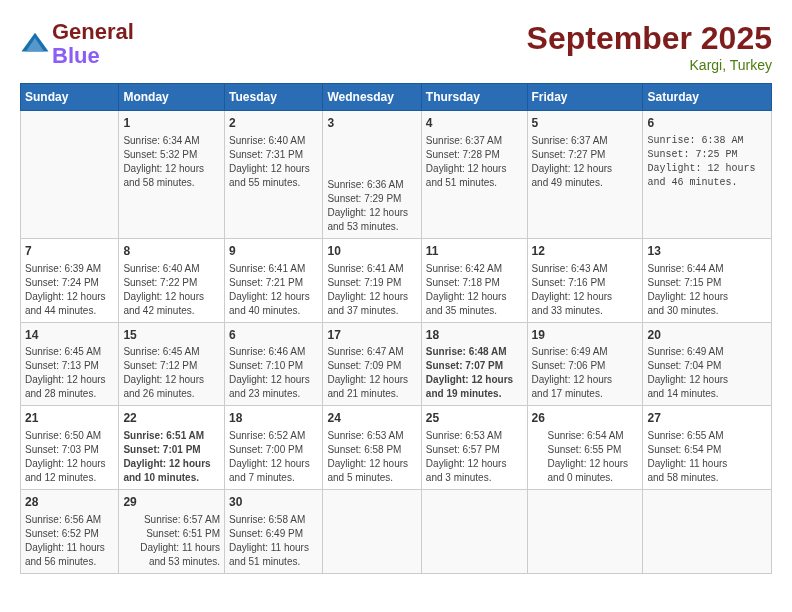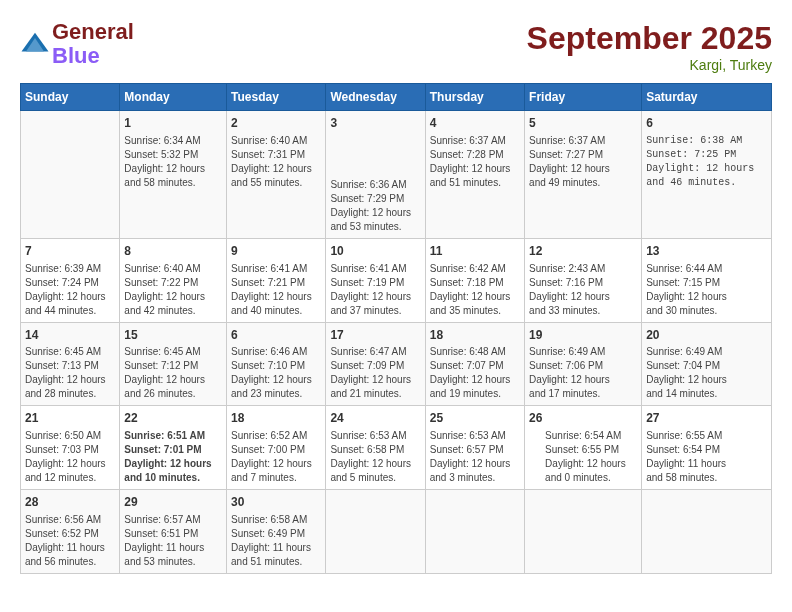--- a/index.html
+++ b/index.html
@@ -197,21 +197,21 @@
         </td>
         <td>
           <span class="day-num">11</span>
           <div class="cell-content" style="white-space: pre-line;">Sunrise: 6:42 AM
 Sunset: 7:18 PM
 Daylight: 12 hours
 and 35 minutes.</div>
         </td>
         <td>
           <span class="day-num">12</span>
-          <div class="cell-content" style="white-space: pre-line;">Sunrise: 2:43 AM
+          <div class="cell-content" style="white-space: pre-line;">Sunrise: 6:43 AM
 Sunset: 7:16 PM
 Daylight: 12 hours
 and 33 minutes.</div>
         </td>
         <td>
           <span class="day-num">13</span>
           <div class="cell-content" style="white-space: pre-line;">Sunrise: 6:44 AM
 Sunset: 7:15 PM
 Daylight: 12 hours
 and 30 minutes.</div>
@@ -241,21 +241,21 @@
         </td>
         <td>
           <span class="day-num">17</span>
           <div class="cell-content" style="white-space: pre-line;">Sunrise: 6:47 AM
 Sunset: 7:09 PM
 Daylight: 12 hours
 and 21 minutes.</div>
         </td>
         <td>
           <span class="day-num">18</span>
-          <div class="cell-content" style="white-space: pre-line;">Sunrise: 6:48 AM
+          <div class="cell-content" style="white-space: pre-line; font-weight: bold;">Sunrise: 6:48 AM
 Sunset: 7:07 PM
 Daylight: 12 hours
 and 19 minutes.</div>
         </td>
         <td>
           <span class="day-num">19</span>
           <div class="cell-content" style="white-space: pre-line;">Sunrise: 6:49 AM
 Sunset: 7:06 PM
 Daylight: 12 hours
 and 17 minutes.</div>
@@ -322,21 +322,21 @@
       <tr>
         <td>
           <span class="day-num">28</span>
           <div class="cell-content" style="white-space: pre-line;">Sunrise: 6:56 AM
 Sunset: 6:52 PM
 Daylight: 11 hours
 and 56 minutes.</div>
         </td>
         <td>
           <span class="day-num">29</span>
-          <div class="cell-content" style="white-space: pre-line;">Sunrise: 6:57 AM
+          <div class="cell-content" style="white-space: pre-line; text-align: right;">Sunrise: 6:57 AM
 Sunset: 6:51 PM
 Daylight: 11 hours
 and 53 minutes.</div>
         </td>
         <td>
           <span class="day-num">30</span>
           <div class="cell-content" style="white-space: pre-line;">Sunrise: 6:58 AM
 Sunset: 6:49 PM
 Daylight: 11 hours
 and 51 minutes.</div>

